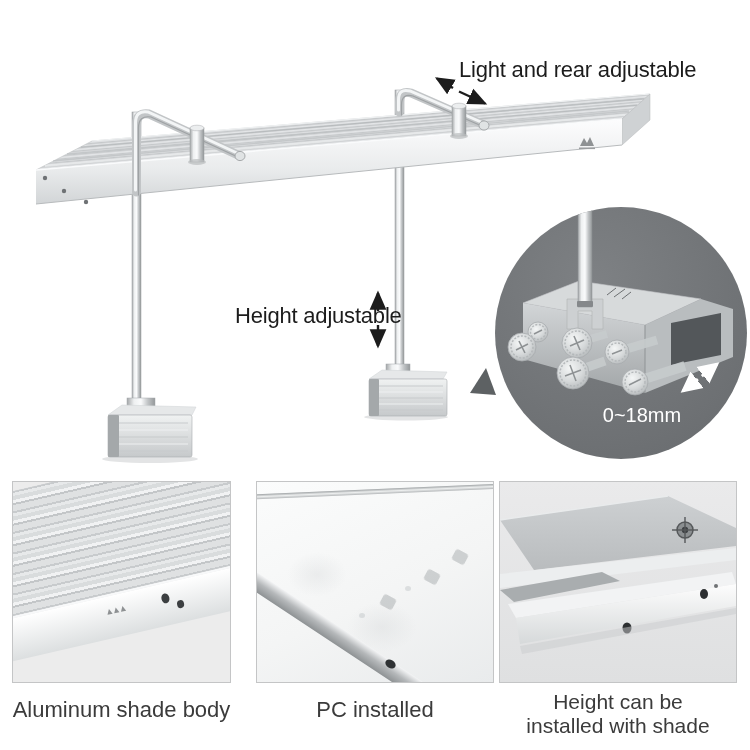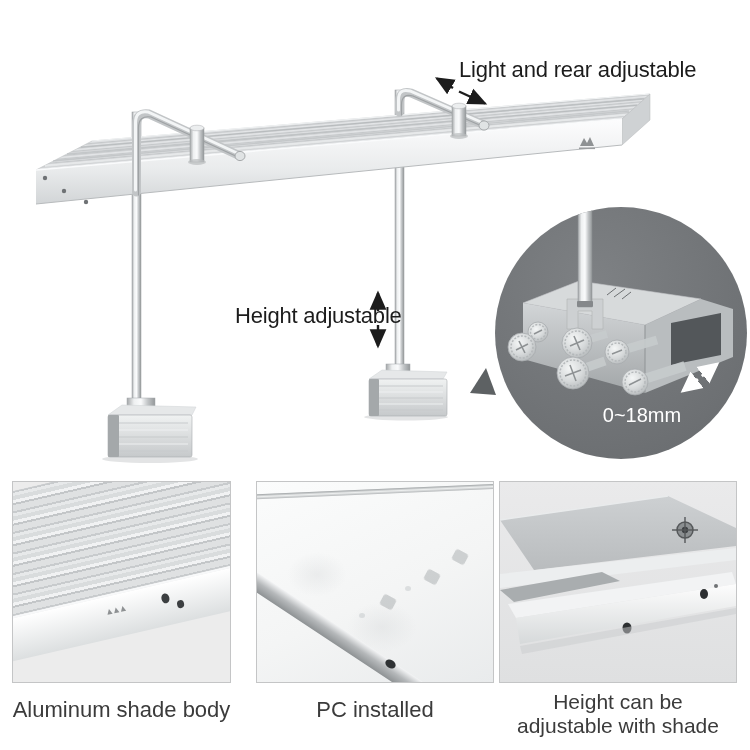--- a/index.html
+++ b/index.html
@@ -313,16 +313,16 @@
       <ellipse cx="127" cy="146" rx="4.5" ry="5.5" fill="#2c2f31"></ellipse>
       <circle cx="216" cy="104" r="2" fill="#6f7274"></circle>
       <polygon points="20,164 236,126 236,132 22,172" fill="#c9cccd" opacity="0.5"></polygon>
     </svg>
   </div>
 
   <div class="caption cap1">Aluminum shade body</div>
   <div class="caption cap2">PC installed</div>
   <div class="caption cap3">
     <div>Height can be</div>
-    <div>adjustable with shade</div>
+    <div>installed with shade</div>
   </div>
 
 </div>
 
 </body></html>

